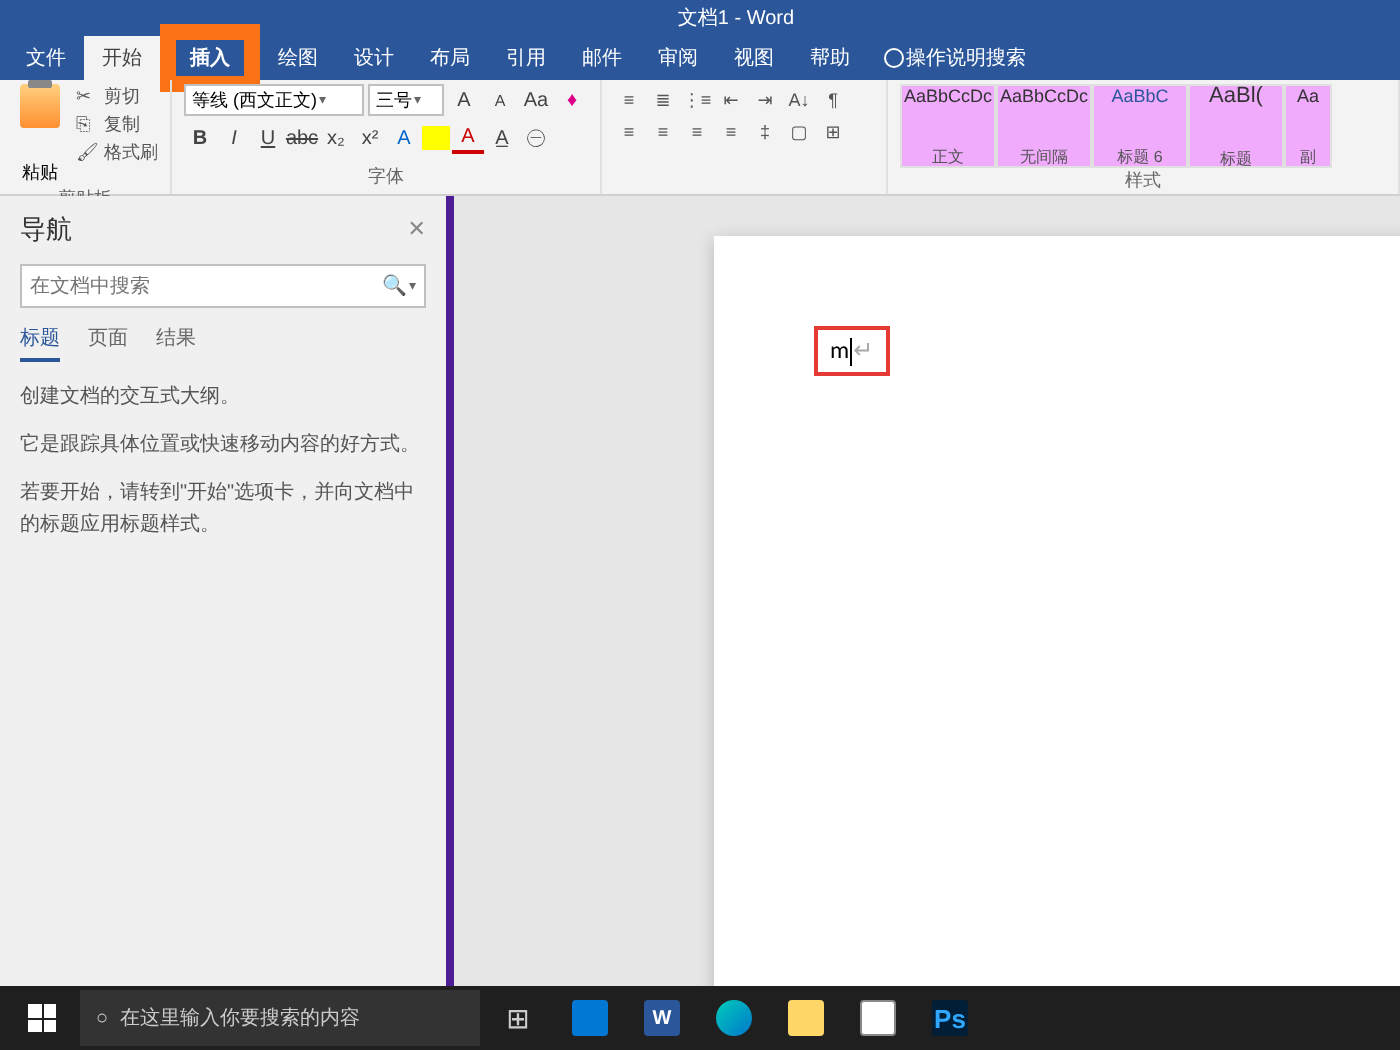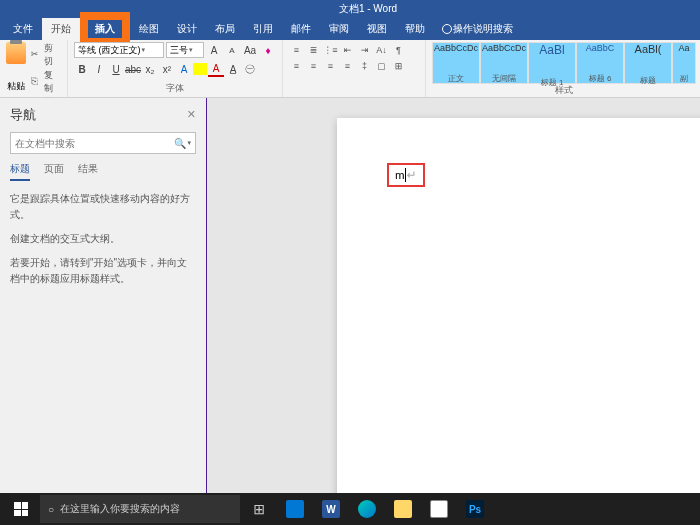--- a/index.html
+++ b/index.html
@@ -30,26 +30,26 @@
 .font-btm { display: flex; gap: 1px; margin-top: 3px; }
 .fbtn { width: 16px; height: 16px; display: flex; align-items: center; justify-content: center; font-size: 10px; color: #444; cursor: pointer; }
 .fbtn.b { font-weight: bold; }
 .fbtn.i { font-style: italic; }
 .fbtn.u { text-decoration: underline; }
 
 .para-grid { display: flex; flex-wrap: wrap; width: 130px; gap: 1px 2px; }
 .pbtn { width: 15px; height: 15px; display: flex; align-items: center; justify-content: center; font-size: 9px; color: #555; cursor: pointer; }
 
 .styles { display: flex; gap: 0; }
-.style-box { width: 48px; height: 42px; border: 1px solid #e0e0e0; background: #7dd3fc; display: flex; flex-direction: column; align-items: center; justify-content: space-between; cursor: pointer; }
+.style-box { width: 48px; height: 42px; border: 1px solid #e0e0e0; background: #f0abfc; display: flex; flex-direction: column; align-items: center; justify-content: center; cursor: pointer; }
 .style-prev { font-size: 9px; color: #333; }
 .style-nm { font-size: 8px; color: #555; margin-top: 20px; }
 
 .workspace { display: flex; height: 407px; }
-.nav { width: 207px; background: #f0f0f0; border-right: 1px solid #4c1d95; padding: 8px 10px; position: relative; }
+.nav { width: 227px; background: #f0f0f0; border-right: 4px solid #4c1d95; padding: 8px 10px; position: relative; }
 .nav-title { font-size: 13px; color: #333; margin-bottom: 8px; }
 .nav-close { position: absolute; right: 10px; top: 10px; font-size: 11px; color: #888; cursor: pointer; }
 .nav-search { display: flex; border: 1px solid #c0c0c0; background: #fff; height: 22px; align-items: center; padding: 0 4px; margin-bottom: 8px; }
 .nav-search input { border: 0; outline: 0; flex: 1; font-size: 10px; }
 .nav-tabs { display: flex; gap: 14px; font-size: 10px; color: #666; margin-bottom: 10px; }
 .nav-tab.act { color: #2b579a; border-bottom: 2px solid #2b579a; padding-bottom: 3px; }
 .nav-txt { font-size: 10px; color: #555; line-height: 1.6; margin-bottom: 8px; }
 
 .canvas { flex: 1; background: #e6e6e6; position: relative; overflow: hidden; }
 .page { position: absolute; left: 130px; top: 20px; width: 420px; height: 560px; background: #fff; box-shadow: 0 2px 8px rgba(0,0,0,.2); }
@@ -175,24 +175,20 @@
     <div class="styles">
       <div class="style-box">
           <span class="style-prev">AaBbCcDc</span>
           <span class="style-nm">正文</span>
         </div>
       <div class="style-box">
           <span class="style-prev">AaBbCcDc</span>
           <span class="style-nm">无间隔</span>
         </div>
       <div class="style-box">
-          <span class="style-prev" style="font-size:12px;color:#2b579a">AaBl</span>
-          <span class="style-nm">标题 1</span>
-        </div>
-      <div class="style-box">
           <span class="style-prev" style="color:#2b579a">AaBbC</span>
           <span class="style-nm">标题 6</span>
         </div>
       <div class="style-box">
           <span class="style-prev" style="font-size:11px">AaBl(</span>
           <span class="style-nm">标题</span>
         </div>
       <div class="style-box" style="width:24px">
           <span class="style-prev">Aa</span>
           <span class="style-nm">副</span>
@@ -209,22 +205,22 @@
     <div class="nav-search">
       <input placeholder="在文档中搜索" style="">
       <span style="color:#666;font-size:10px">🔍</span>
       <span class="dd">▾</span>
     </div>
     <div class="nav-tabs">
       <span class="nav-tab act">标题</span>
       <span class="nav-tab">页面</span>
       <span class="nav-tab">结果</span>
     </div>
+    <div class="nav-txt">创建文档的交互式大纲。</div>
     <div class="nav-txt">它是跟踪具体位置或快速移动内容的好方式。</div>
-    <div class="nav-txt">创建文档的交互式大纲。</div>
     <div class="nav-txt">若要开始，请转到"开始"选项卡，并向文档中的标题应用标题样式。</div>
   </div>
 
   <div class="canvas">
     <div class="page">
       <div class="cursor-row">
         <span>m</span>
         <span class="cur-line"></span>
         <span class="para-mark">↵</span>
       </div>
@@ -265,15 +261,15 @@
   <div class="tbtn">
       <div class="tic" style="background:linear-gradient(135deg,#0cb,#07c);border-radius:50%"></div>
     </div>
   <div class="tbtn">
       <div class="tic" style="background:#ffd768"></div>
     </div>
   <div class="tbtn">
       <div class="tic" style="background:#fff;border:1px solid #888"></div>
     </div>
   <div class="tbtn">
-      <div class="tic" style="background:#001e36;color:#31a8ff;font-size:10px;font-weight:bold;display:flex;align-items:center;justify-content:center">Ps</div>
+      <div class="tic" style="background:#001e36;color:#31a8ff;font-size:13px;font-weight:bold;display:flex;align-items:center;justify-content:center">Ps</div>
     </div>
 </div>
 
 </body></html>

